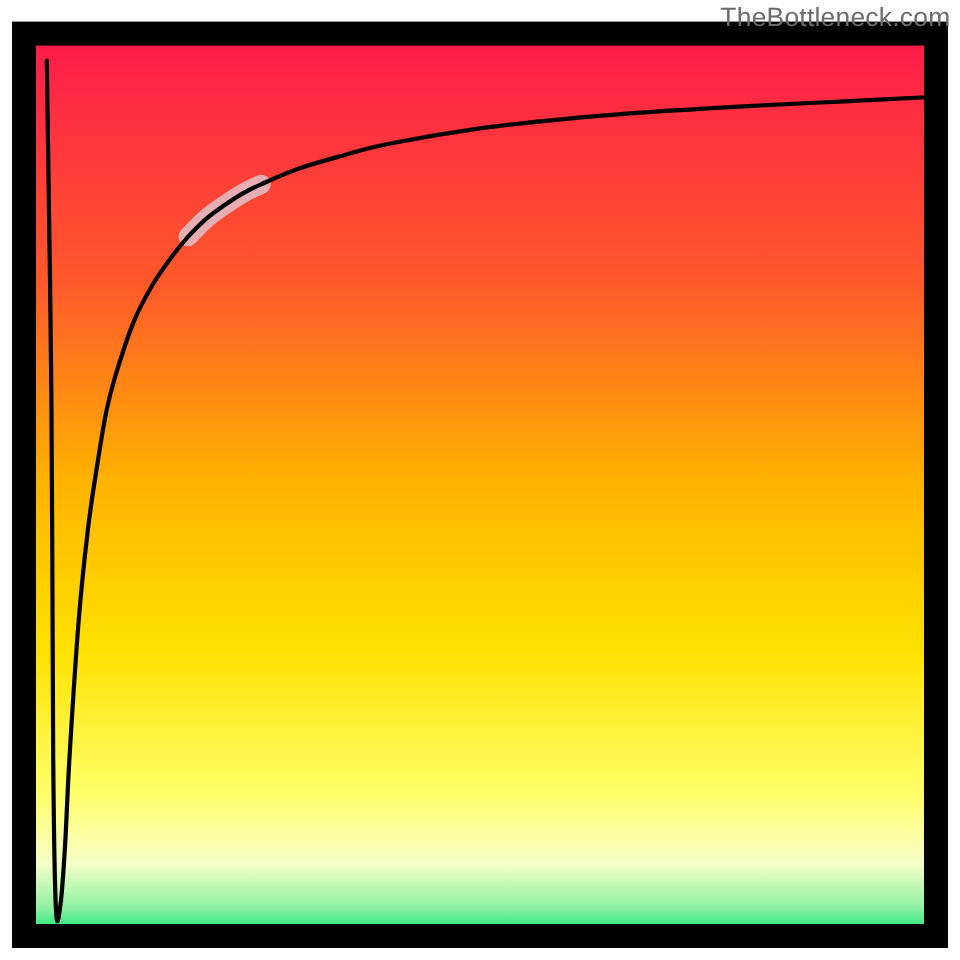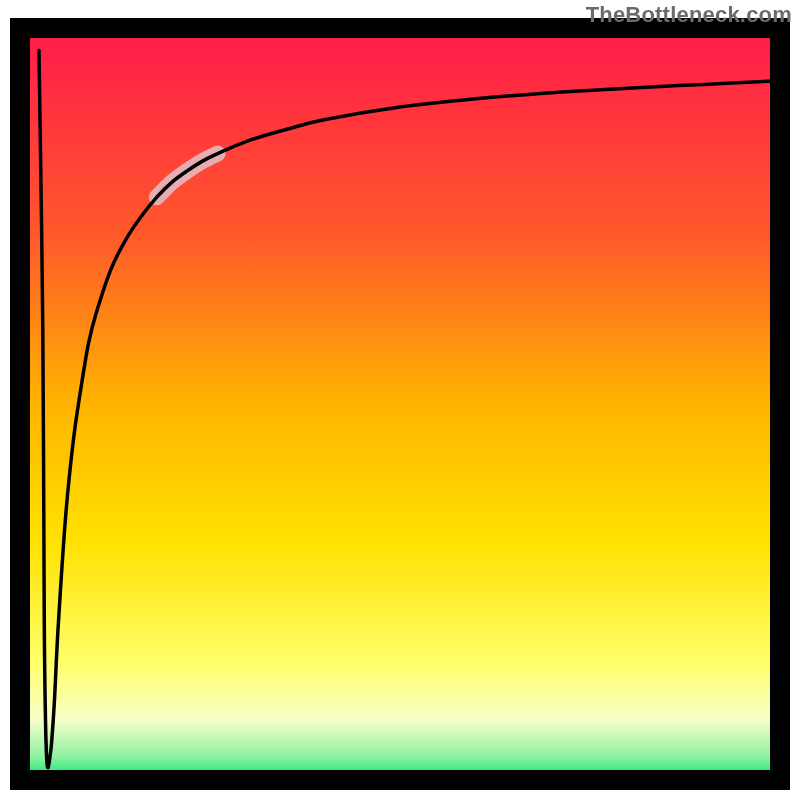--- a/index.html
+++ b/index.html
@@ -13,21 +13,21 @@
   .stage {
     position: relative;
     width: 800px;
     height: 800px;
   }
   .watermark {
     position: absolute;
     top: 2px;
     right: 8px;
     font-size: 22px;
-    font-weight: 700;
+    font-weight: 400;
     color: #6b6b6b;
     letter-spacing: 0.2px;
     user-select: none;
   }
   svg {
     display: block;
   }
 </style>
 </head>
 <body>

